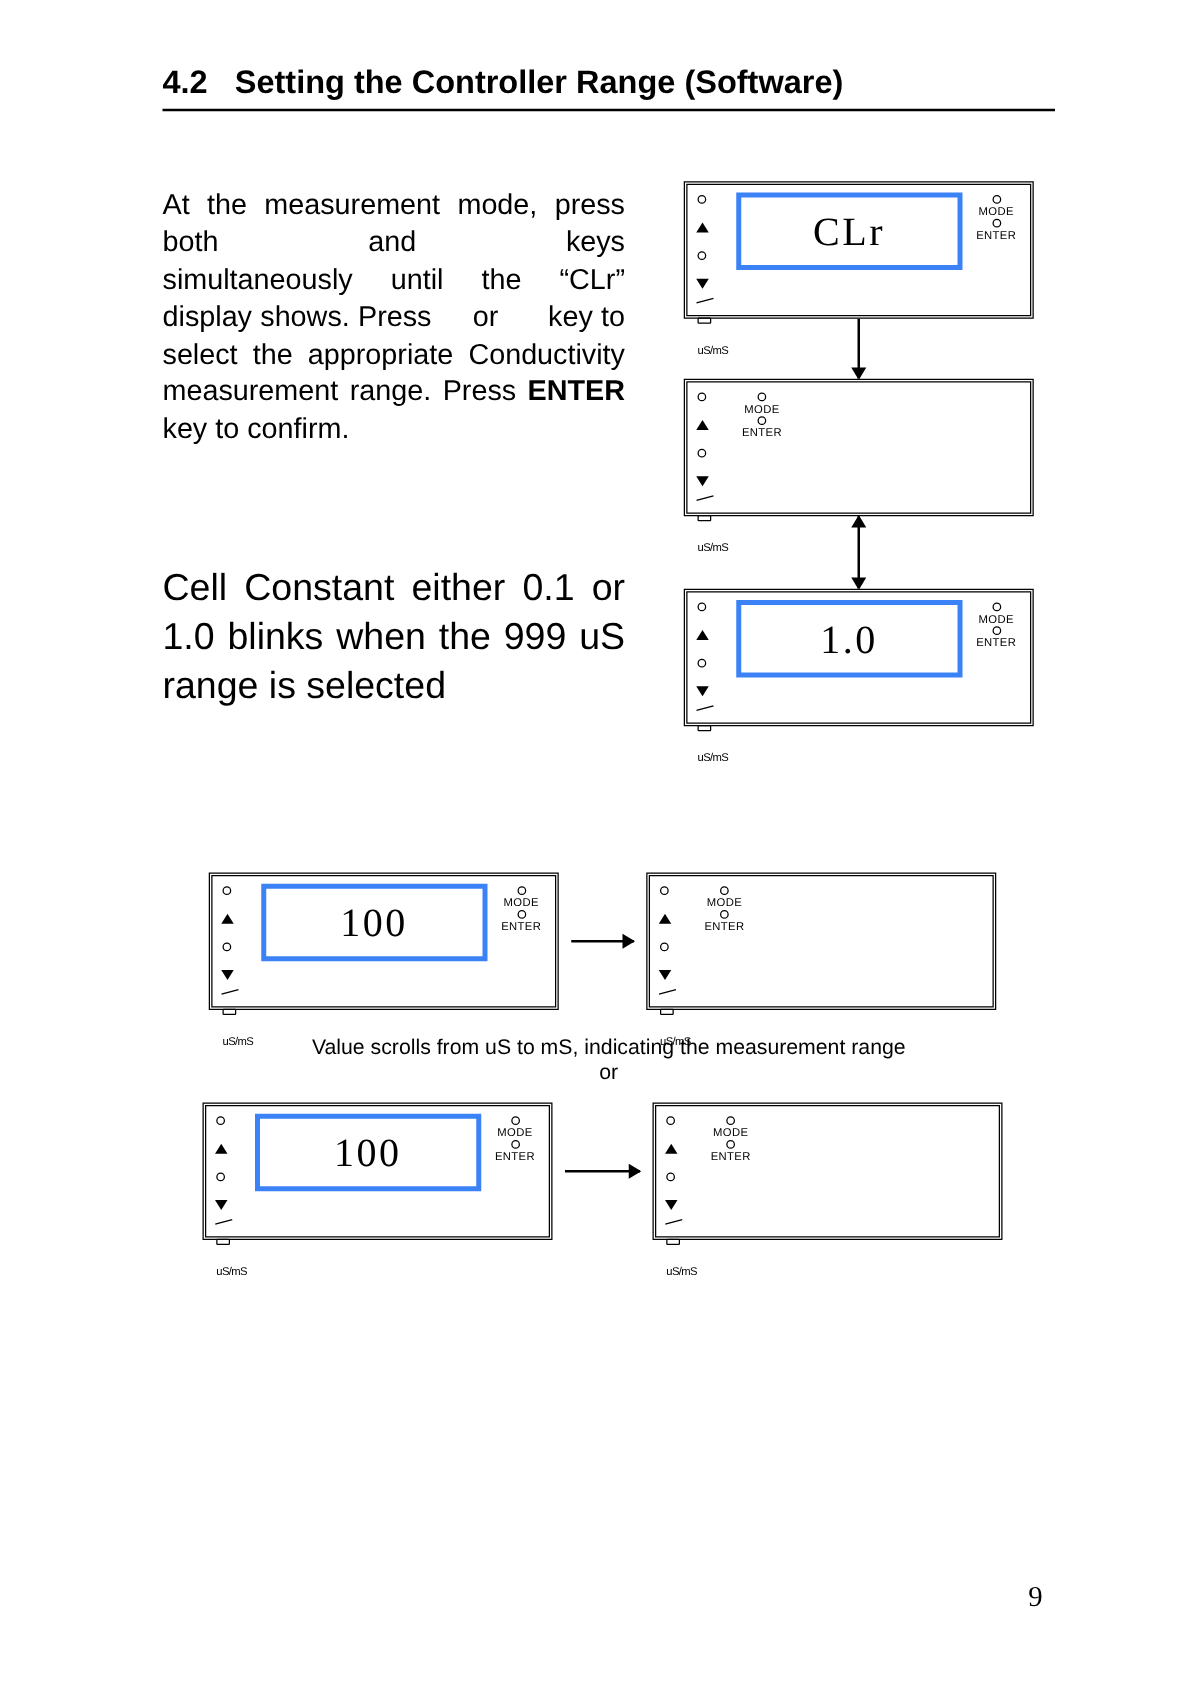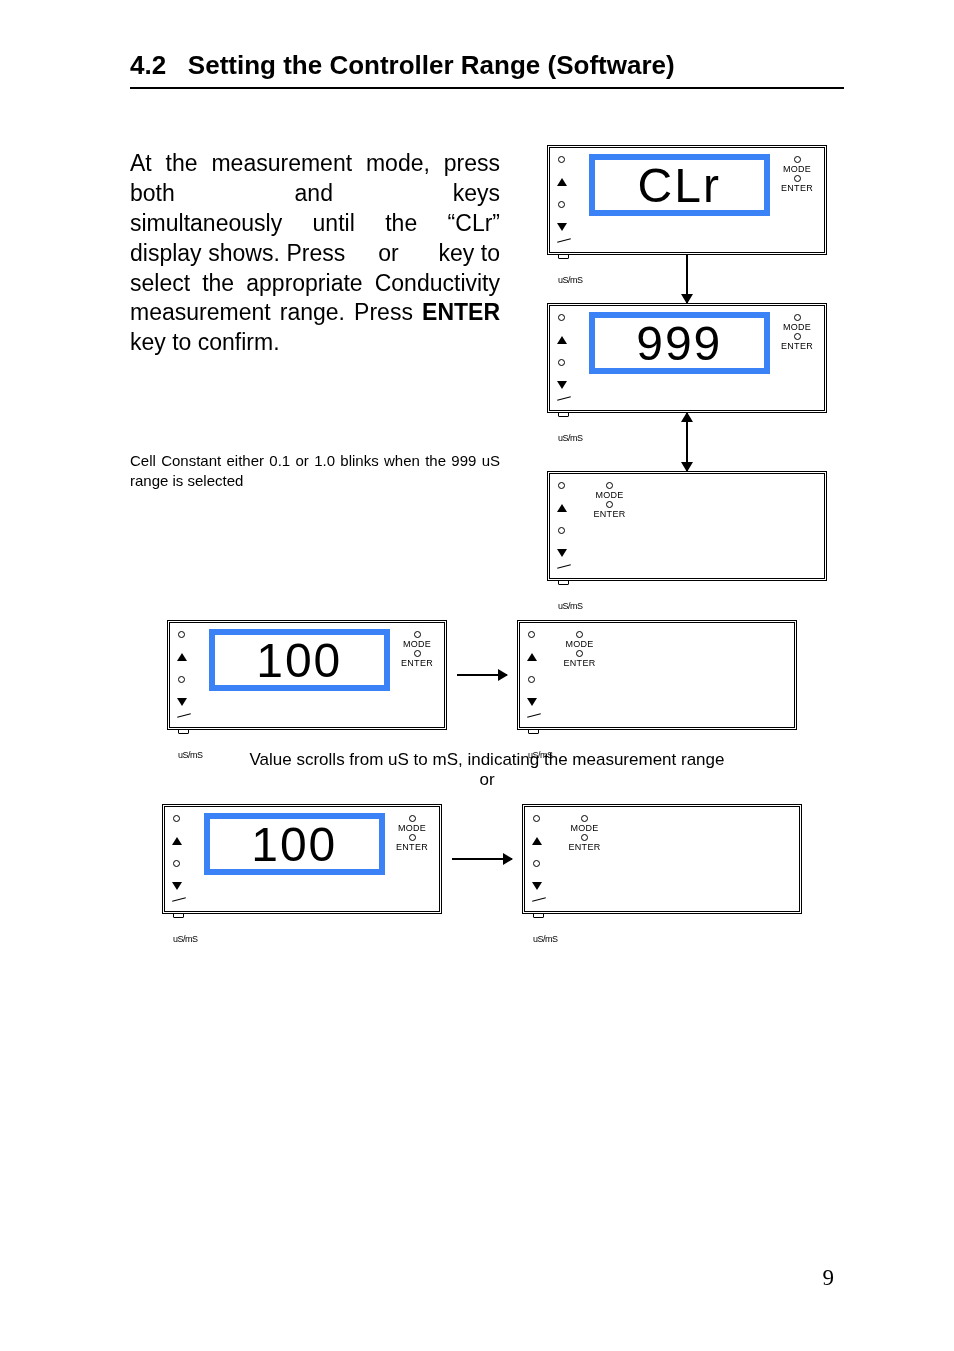--- a/index.html
+++ b/index.html
@@ -29,21 +29,21 @@
   }
   .para {
     font-size: 23px;
     line-height: 1.3;
     text-align: justify;
     text-justify: inter-word;
     width: 370px;
     flex-shrink: 0;
   }
   .para2 {
-    font-size: 15px;
+    font-size: 30px;
     line-height: 1.3;
     text-align: justify;
     width: 370px;
   }
   .caption {
     font-size: 17px;
     text-align: center;
     margin: 20px auto 14px auto;
     width: 480px;
   }
@@ -77,28 +77,28 @@
     text-align: right;
   }
   .left-icons .circ { width: 7px; height: 7px; border: 1.5px solid #000; border-radius: 50%; }
   .left-icons .tri-up { width: 0; height: 0; border-left: 5px solid transparent; border-right: 5px solid transparent; border-bottom: 8px solid #000; margin-left: -1px;}
   .left-icons .tri-down { width: 0; height: 0; border-left: 5px solid transparent; border-right: 5px solid transparent; border-top: 8px solid #000; margin-left:-1px;}
   .left-icons .bar { width: 11px; height: 5px; border: 1.3px solid #000; border-radius: 1px; margin-top: 8px;}
   .left-icons .usms { font-size: 9px; margin-top: 1px; letter-spacing: -0.5px;}
   .left-icons .strike { position: absolute; width: 14px; height: 1px; background: #000; transform: rotate(-15deg); left: 7px; bottom: 11px; }
 
   .device .screen {
-    border: 6px solid #3b82f6;
+    border: 4px solid #3b82f6;
     flex: 1;
     height: 62px;
     display: flex;
     align-items: center;
     justify-content: center;
-    font-size: 48px;
-    font-family: Liberation Sans, sans-serif;
+    font-size: 32px;
+    font-family: Liberation Serif, serif;
     margin-top: 0;
     letter-spacing: 2px;
   }
   .device .right-icons {
     display: flex;
     flex-direction: column;
     align-items: center;
     gap: 1px;
     padding-top: 2px;
     width: 42px;
@@ -228,21 +228,20 @@
       <div class="device">
         <div class="left-icons">
           <div class="circ"></div>
           <div class="tri-up"></div>
           <div class="circ"></div>
           <div class="tri-down"></div>
           <div class="bar"></div>
           <div class="usms">uS/mS</div>
           <div class="strike"></div>
         </div>
-        <div class="screen">999</div>
         <div class="right-icons">
           <div class="circ"></div>
           <div class="lbl">MODE</div>
           <div class="circ"></div>
           <div class="lbl">ENTER</div>
         </div>
       </div>
 
       <div class="arrow-updown">
         <div class="head-top"></div>
@@ -253,20 +252,21 @@
       <div class="device">
         <div class="left-icons">
           <div class="circ"></div>
           <div class="tri-up"></div>
           <div class="circ"></div>
           <div class="tri-down"></div>
           <div class="bar"></div>
           <div class="usms">uS/mS</div>
           <div class="strike"></div>
         </div>
+        <div class="screen">1.0</div>
         <div class="right-icons">
           <div class="circ"></div>
           <div class="lbl">MODE</div>
           <div class="circ"></div>
           <div class="lbl">ENTER</div>
         </div>
       </div>
     </div>
   </div>
 

